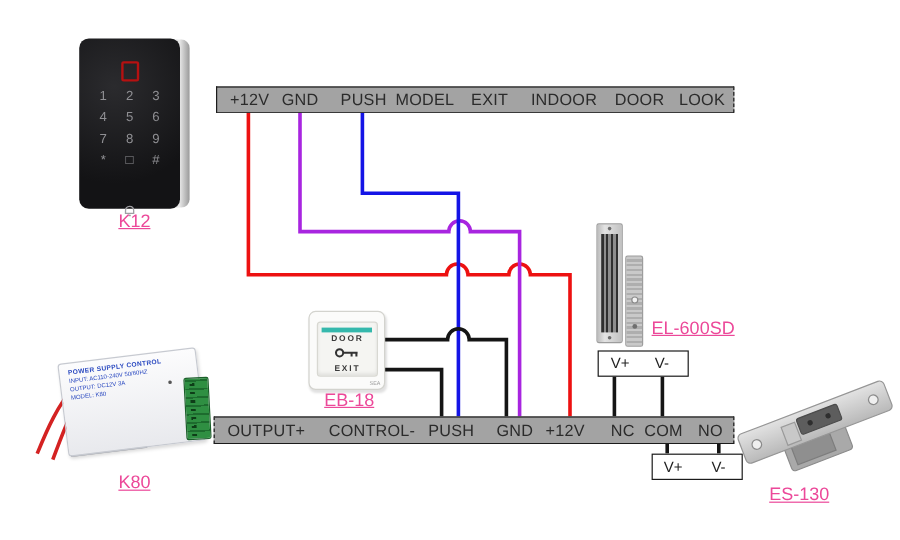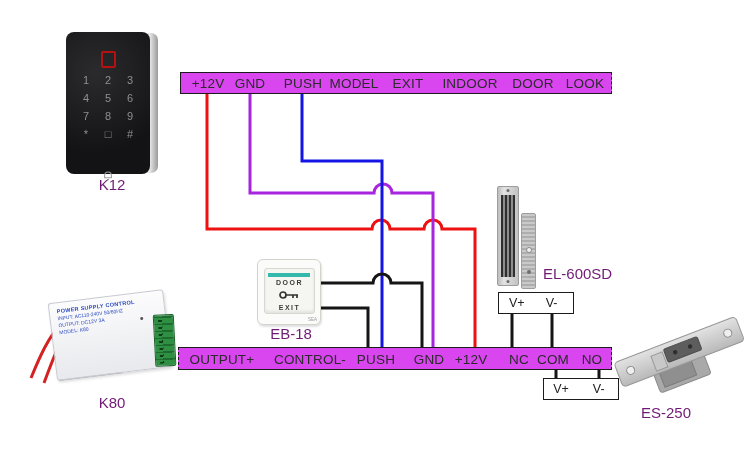--- a/index.html
+++ b/index.html
@@ -1,32 +1,32 @@
 <!DOCTYPE html>
 <html><head>
 <meta charset="utf-8">
 <style>
   html,body{margin:0;padding:0;background:#fff;}
   .canvas{position:relative;width:750px;height:450px;background:#fff;overflow:hidden;
           font-family:"Liberation Sans",sans-serif;color:#222;}
   
   .wires{position:absolute;left:0;top:0;z-index:1;}
   
-  .strip{position:absolute;background:#d946ef;border:1.6px solid #1b1b1b;z-index:2;}
+  .strip{position:absolute;background:#a3a3a3;border:1.6px solid #1b1b1b;z-index:2;}
   .strip-top{left:180px;top:72px;width:430px;height:20px;border-right-style:dashed;}
   .strip-bottom{left:178px;top:347px;width:432px;height:21px;border-left-style:dashed;border-right-style:dashed;}
   .term{position:absolute;top:50%;transform:translate(-50%,-50%);font-size:13.5px;
         letter-spacing:.2px;color:#2b2b2b;white-space:nowrap;}
   
   .vbox{position:absolute;background:#fff;border:1.6px solid #1b1b1b;z-index:2;}
   .vbox-maglock{left:498px;top:292px;width:74px;height:20px;}
   .vbox-strike{left:543px;top:378px;width:74px;height:20px;}
   .vlabel{position:absolute;top:50%;transform:translate(-50%,-50%);font-size:12.5px;color:#222;}
   
-  .dev-label{position:absolute;font-size:15px;color:#701a75;z-index:3;white-space:nowrap;}
+  .dev-label{position:absolute;font-size:15px;color:#ec4899;z-index:3;white-space:nowrap;text-decoration:underline;}
   .centered{transform:translateX(-50%);}
   
   .k12{position:absolute;left:66px;top:32px;width:94px;height:142px;z-index:2;}
   .k12-edge{position:absolute;left:76px;top:1px;width:16px;height:140px;border-radius:3px 7px 7px 3px;
             background:linear-gradient(90deg,#bfbfbf,#ececec 45%,#9a9a9a);}
   .k12-face{position:absolute;left:0;top:0;width:84px;height:142px;border-radius:8px;
             background:radial-gradient(circle at 35% 28%,#2b2b2e,#131315 70%);}
   .k12-display{position:absolute;left:35px;top:19px;width:11px;height:13px;
                border:2.2px solid #b51111;border-radius:2px;}
   .k12-keys{position:absolute;left:9px;top:42px;width:66px;display:grid;
@@ -204,15 +204,15 @@
       <rect x="46" y="52" width="34" height="22" fill="#8f8f8f" stroke="#7d7d7d"></rect>
       <rect x="7" y="33" width="130" height="26" rx="4" fill="url(#plateg)" stroke="#969696"></rect>
       <circle cx="20" cy="46" r="4" fill="#efefef" stroke="#8a8a8a"></circle>
       <circle cx="124" cy="46" r="4" fill="#efefef" stroke="#8a8a8a"></circle>
       <rect x="58" y="38" width="36" height="14" rx="2" fill="#5d5d5d" stroke="#4c4c4c"></rect>
       <circle cx="68" cy="45" r="2.2" fill="#2e2e2e"></circle>
       <circle cx="84" cy="45" r="2.2" fill="#2e2e2e"></circle>
       <rect x="44" y="40" width="12" height="16" fill="#c8c8c8" stroke="#9a9a9a"></rect>
     </g>
   </svg>
-  <div class="dev-label centered" style="left:666px;top:404px">ES-250</div>
+  <div class="dev-label centered" style="left:666px;top:404px">ES-130</div>
 
 </div>
 
 </body></html>

